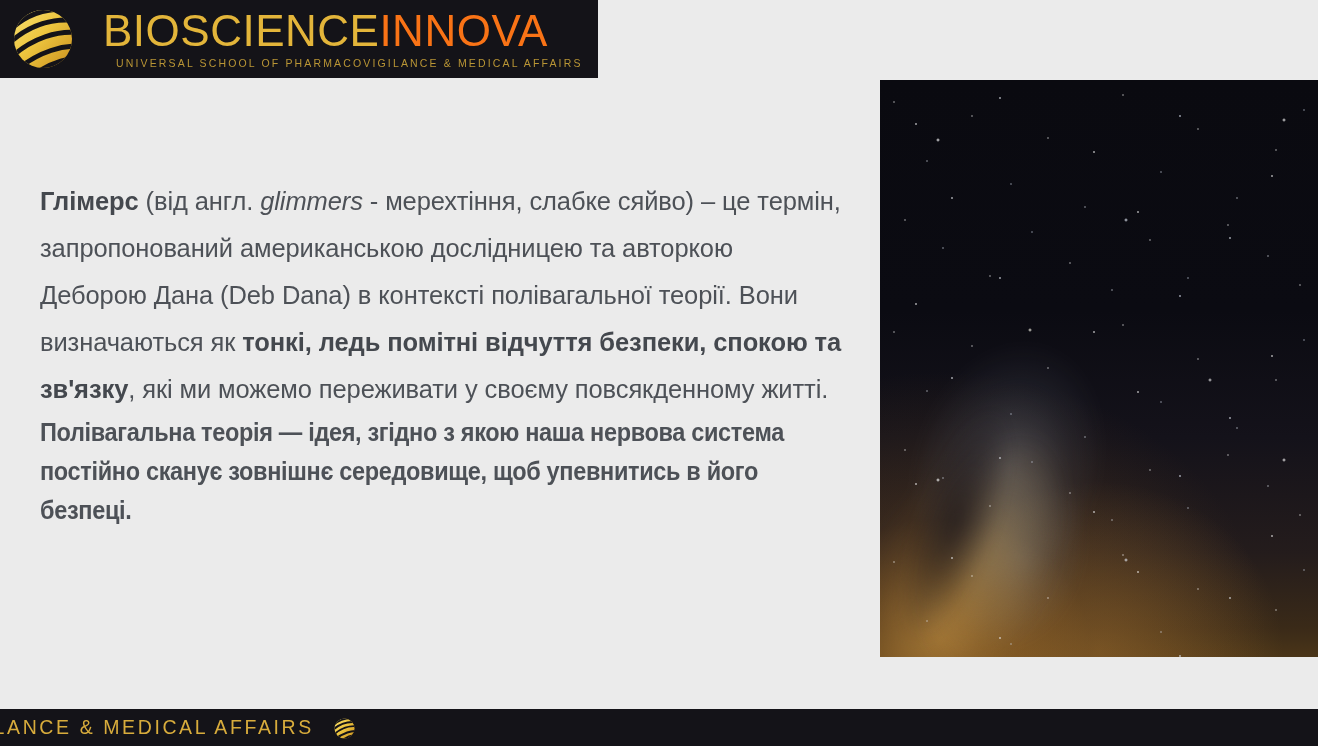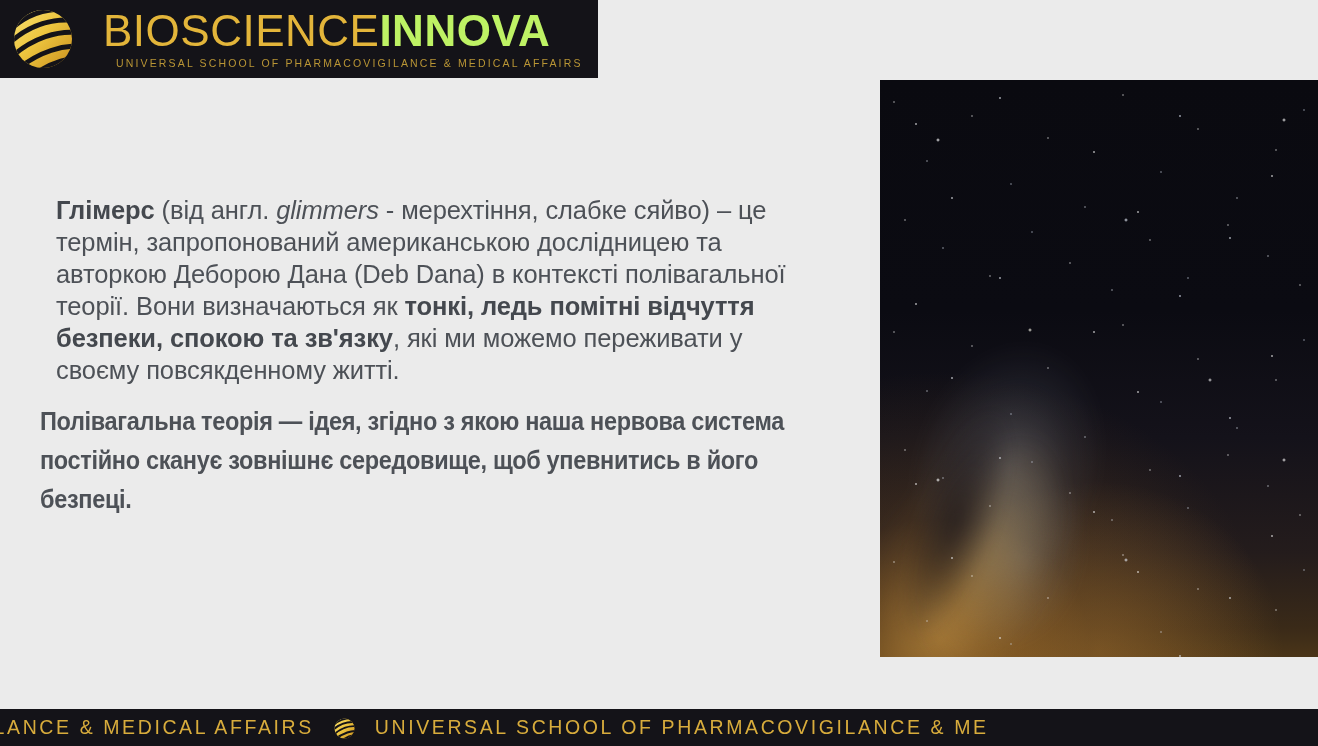--- a/index.html
+++ b/index.html
@@ -17,34 +17,34 @@
     background:#141318;display:flex;align-items:center;
     box-sizing:border-box;padding-left:4px;overflow:hidden;
   }
   .logo-mark{width:78px;height:70px;flex:0 0 78px;position:relative;}
   .logo-text{display:flex;flex-direction:column;justify-content:center;margin-left:10px;}
   .brand-line{
     font-size:44px;line-height:0.98;letter-spacing:0.5px;
     color:#e3b53a;white-space:nowrap;
   }
   .brand-line .b1{font-weight:400;margin-left:11px;}
-  .brand-line .b2{font-weight:700;color:#bef264;}
+  .brand-line .b2{font-weight:400;color:#f97316;}
   .brand-sub{
     font-size:10.5px;letter-spacing:2.15px;color:#b99535;
     white-space:nowrap;margin-top:4px;font-weight:400;margin-left:24px;
   }
 
   
   .content{
     position:absolute;left:40px;top:178px;width:805px;
     color:#4d5157;
   }
   .para{
-    font-size:25.5px;line-height:32px;letter-spacing:-0.1px;
-    margin:16px;
+    font-size:25.5px;line-height:47px;letter-spacing:-0.1px;
+    margin:0;
   }
   .para b{font-weight:700;color:#44484e;}
   .para i{font-style:italic;}
   .para-bold{
     font-size:25px;line-height:39px;font-weight:700;color:#4d5157;
     margin:0;font-stretch:condensed;letter-spacing:-0.35px;
     transform:scaleX(0.94);transform-origin:left center;
   }
 
   
@@ -209,15 +209,14 @@
         <circle cx="39" cy="35" r="29" fill="url(#gg)"></circle>
         <g clip-path="url(#sph)" fill="none" stroke="#141318" stroke-width="6" stroke-linecap="round">
           <path d="M2 30 C 22 8, 46 2, 74 6"></path>
           <path d="M0 44 C 24 20, 52 12, 80 18"></path>
           <path d="M2 58 C 26 34, 56 24, 82 30"></path>
           <path d="M8 70 C 32 48, 62 38, 86 44"></path>
           <path d="M20 78 C 44 58, 70 50, 92 56"></path>
         </g>
       </svg>
     </span>
-    <span class="mq-text">UNIVERSAL SCHOOL OF PHARMACOVIGILANCE &amp; ME</span>
   </div>
 </div>
 
 </body></html>

